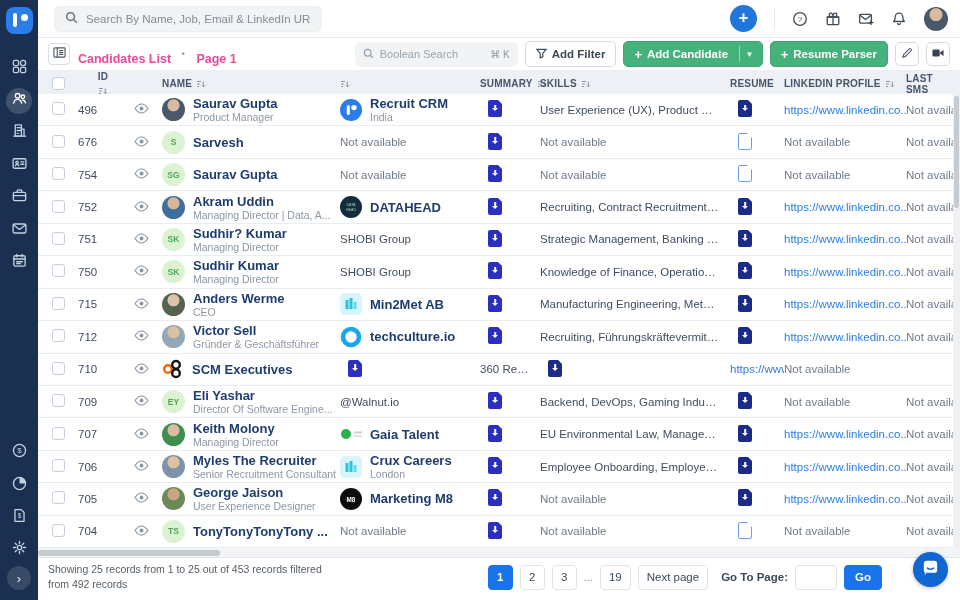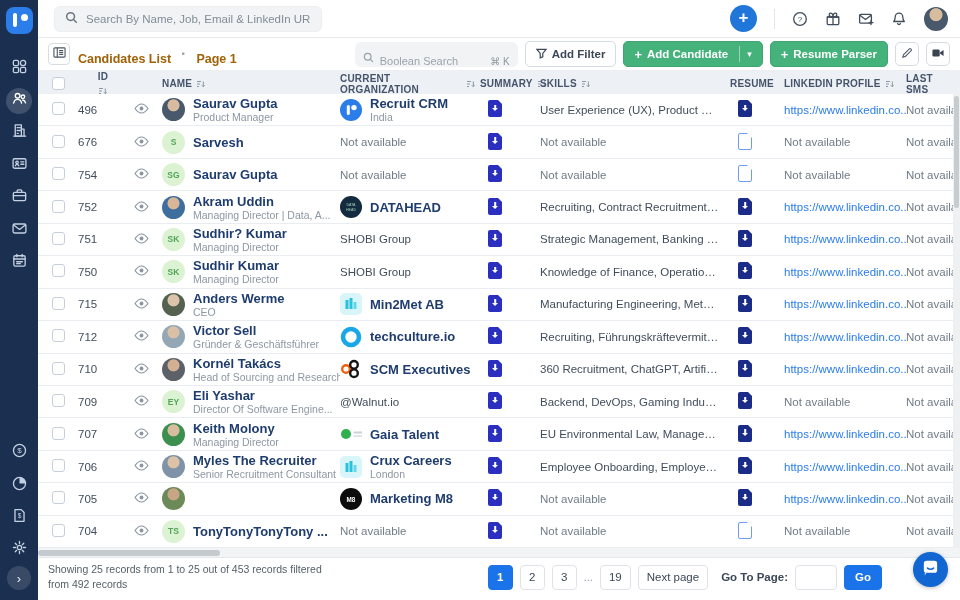--- a/index.html
+++ b/index.html
@@ -46,25 +46,25 @@
     stroke-linecap:round; stroke-linejoin:round; }
   .avatar-top { width:24px; height:24px; border-radius:50%; cursor:pointer;
     background:radial-gradient(circle at 50% 32%, #d8bca0 0 30%, #49586a 34%); }
 
   
   .toolbar { height:33px; border-bottom:1px solid #eceef1; display:flex; align-items:center;
     padding:0 10px 0 10px; gap:8px; }
   .list-btn { width:22px; height:22px; border:1px solid #d8dde3; border-radius:4px;
     display:flex; align-items:center; justify-content:center; cursor:pointer; }
   .list-btn svg { width:13px; height:13px; fill:none; stroke:#4a5663; stroke-width:1.2; }
-  .bc { font-size:12.5px; font-weight:700; color:#a16207;margin-top:10px; }
+  .bc { font-size:12.5px; font-weight:700; color:#ec4899;margin-top:10px; }
   .bc-dot { color:#9aa4ae; font-weight:700; margin:0 2px; }
   .toolbar-right { margin-left:auto; display:flex; align-items:center; gap:7px; }
   .bool-search { width:163px; height:25px; background:#f1f3f4; border-radius:6px;
-    display:flex; align-items:flex-end; gap:6px; padding:0 8px; }
+    display:flex; align-items:center; gap:6px; padding:0 8px; }
   .bool-search svg { width:11px; height:11px; stroke:#98a2ac; fill:none; stroke-width:1.6; }
   .bool-search input { border:0; background:transparent; outline:none; width:100%;
     font-size:11px; color:#3e4956; font-family:inherit;}
   .bool-search input::placeholder { color:#9aa4ae; }
   .kbd { font-size:10px; color:#8d97a2; white-space:nowrap; }
   .btn { height:26px; border-radius:5px; display:flex; align-items:center; gap:5px;
     padding:0 10px; font-size:11.5px; font-weight:700; cursor:pointer; white-space:nowrap; }
   .btn-outline { background:#fff; border:1px solid #d6dbe1; color:#3c4858; }
   .btn-outline svg { width:11px; height:11px; fill:none; stroke:#3c4858; stroke-width:1.3; }
   .btn-green { background:#45b17b; color:#fff; border:1px solid #3fa571; }
@@ -341,21 +341,20 @@
     <div class="th">
         <span>NAME</span>
         <span class="sort-ic">
           <svg width="10" height="10" viewBox="0 0 10 10" fill="none" stroke="#8a97a5" stroke-width="1">
             <path d="M1 2.5h4M1 5h3M1 7.5h2"></path>
             <path d="M7.3 2.5v5M5.9 6.3l1.4 1.5 1.4-1.5"></path>
           </svg>
         </span>
       </div>
     <div class="th">
-        <span>CURRENT ORGANIZATION</span>
         <span class="sort-ic">
           <svg width="10" height="10" viewBox="0 0 10 10" fill="none" stroke="#8a97a5" stroke-width="1">
             <path d="M1 2.5h4M1 5h3M1 7.5h2"></path>
             <path d="M7.3 2.5v5M5.9 6.3l1.4 1.5 1.4-1.5"></path>
           </svg>
         </span>
       </div>
     <div class="th">
         <span>SUMMARY</span>
         <span class="sort-ic">
@@ -670,26 +669,20 @@
     <div class="td"><span class="checkbox"></span></div>
     <div class="td center">710</div>
     <div class="td"><span class="eye">
               <svg width="15" height="11" viewBox="0 0 15 11" fill="none" stroke="#8a95a1" stroke-width="1.1">
                 <path d="M1 5.5C3.2 2.3 5.3 1 7.5 1s4.3 1.3 6.5 4.5C11.8 8.7 9.7 10 7.5 10S3.2 8.7 1 5.5z"></path>
                 <circle cx="7.5" cy="5.5" r="1.9" fill="#8a95a1" stroke="none"></circle>
               </svg>
             </span></div>
     <div class="td">
             <span class="name-cell">
-              <span class="av" style="background:radial-gradient(circle at 50% 32%, #d2b091 0 29%, #5c6168 33%)"></span>
-              <span class="nt"><a class="nm">Kornél Takács</a><span class="sub">Head of Sourcing and Research</span></span>
-            </span>
-          </div>
-    <div class="td">
-            <span class="name-cell">
               <span class="org-logo">
                 <svg width="22" height="22">
                   <circle cx="6" cy="11" r="3.8" fill="none" stroke="#f2600c" stroke-width="2.4"></circle>
                   <circle cx="14" cy="6.8" r="3.8" fill="none" stroke="#151515" stroke-width="2.4"></circle>
                   <circle cx="14" cy="15.2" r="3.8" fill="none" stroke="#151515" stroke-width="2.4"></circle>
                 </svg>
               </span>
       <span class="nt">
                 <a class="nm">SCM Executives</a>
               </span>
@@ -815,20 +808,21 @@
     <div class="td center">705</div>
     <div class="td"><span class="eye">
               <svg width="15" height="11" viewBox="0 0 15 11" fill="none" stroke="#8a95a1" stroke-width="1.1">
                 <path d="M1 5.5C3.2 2.3 5.3 1 7.5 1s4.3 1.3 6.5 4.5C11.8 8.7 9.7 10 7.5 10S3.2 8.7 1 5.5z"></path>
                 <circle cx="7.5" cy="5.5" r="1.9" fill="#8a95a1" stroke="none"></circle>
               </svg>
             </span></div>
     <div class="td">
             <span class="name-cell">
               <span class="av" style="background:radial-gradient(circle at 50% 32%, #c8a685 0 29%, #6b8a58 33%)"></span>
+              <span class="nt"><a class="nm">George Jaison</a><span class="sub">User Experience Designer</span></span>
             </span>
           </div>
     <div class="td">
             <span class="name-cell">
               <span class="org-logo">
                 <svg width="22" height="22">
                   <circle cx="11" cy="11" r="11" fill="#0c0c0c"></circle>
                   <text x="11" y="13.6" text-anchor="middle" font-size="6.4" font-weight="bold" fill="#fff" font-family="Liberation Sans,sans-serif">M8</text>
                 </svg>
               </span>

